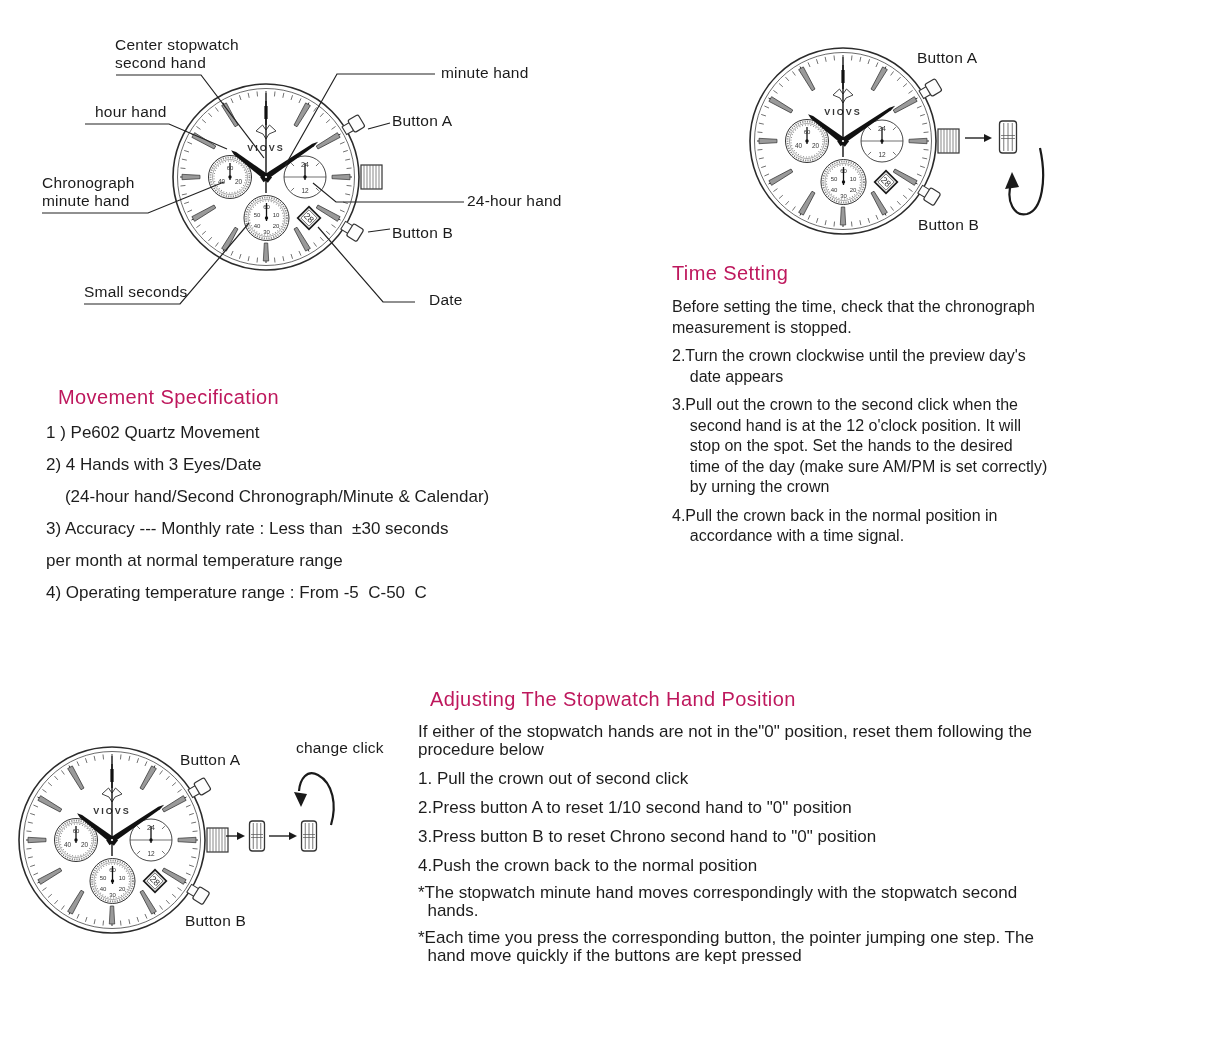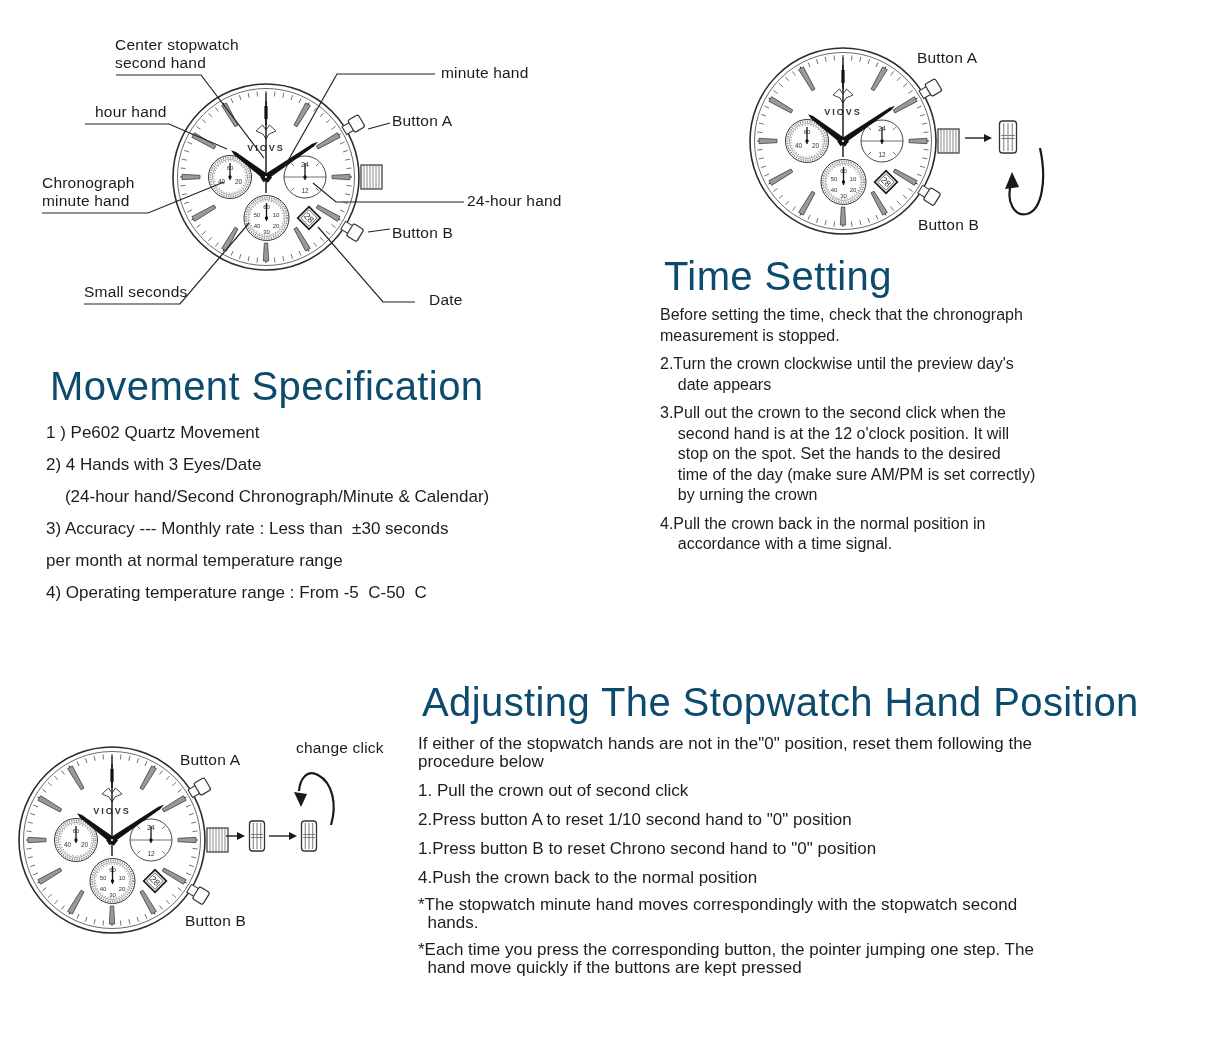--- a/index.html
+++ b/index.html
@@ -3,24 +3,24 @@
 <meta charset="utf-8">
 <style>
   html,body{margin:0;padding:0;background:#fff;}
   .page{position:relative;width:1214px;height:1062px;background:#ffffff;overflow:hidden;
         font-family:"Liberation Sans",sans-serif;color:#1d1d1d;}
   .diagram{position:absolute;}
   .diagram svg{position:absolute;left:0;top:0;display:block;}
   .lbl{position:absolute;font-size:15.5px;line-height:18px;white-space:pre-line;
        color:#1b1b1b;letter-spacing:0.2px;}
   .section{position:absolute;}
-  .title{font-size:40px;font-weight:400;letter-spacing:0.4px;color:#0c4a6e;margin:4px;}
+  .title{font-size:20px;font-weight:400;letter-spacing:0.4px;color:#be185d;margin:12px;}
   #movement .item{font-size:17px;line-height:21px;margin-top:11px;white-space:pre-wrap;}
   #movement .item:first-of-type{margin-top:13px;}
-  #timeset p{font-size:16px;line-height:20.5px;margin:8px 0 0 0;white-space:pre-wrap;}
+  #timeset p{font-size:16px;line-height:20.5px;margin:8px 0 0 12px;white-space:pre-wrap;}
   #timeset .intro{margin-top:6px;}
   #adjust p{font-size:17px;line-height:18px;margin:10px 0 0 0;white-space:pre-wrap;}
   #adjust .intro{margin-top:10px;}
   #adjust .step{margin-top:11px;}
   #adjust .note{margin-top:9px;}
 </style>
 </head>
 <body>
 
 <div class="page">
@@ -194,21 +194,21 @@
     <div class="lbl" style="left:95px;top:103px">hour hand</div>
     <div class="lbl" style="left:392px;top:112px">Button A</div>
     <div class="lbl" style="left:42px;top:174px">Chronograph
 minute hand</div>
     <div class="lbl" style="left:467px;top:192px">24-hour hand</div>
     <div class="lbl" style="left:392px;top:224px">Button B</div>
     <div class="lbl" style="left:84px;top:283px">Small seconds</div>
     <div class="lbl" style="left:429px;top:291px">Date</div>
   </div>
 
-  <section class="section" id="movement" style="left:46px;top:360px;width:566px">
+  <section class="section" id="movement" style="left:46px;top:374px;width:566px">
     <h2 class="title">Movement Specification</h2>
     <div class="item">1 ) Pe602 Quartz Movement</div>
     <div class="item">2) 4 Hands with 3 Eyes/Date</div>
     <div class="item">    (24-hour hand/Second Chronograph/Minute &amp; Calendar)</div>
     <div class="item">3) Accuracy --- Monthly rate : Less than  ±30 seconds</div>
     <div class="item">per month at normal temperature range</div>
     <div class="item">4) Operating temperature range : From -5  C-50  C</div>
   </section>
 
   <div class="diagram" id="d2" style="left:700px;top:30px;width:440px;height:240px">
@@ -393,21 +393,21 @@
     <p class="step">4.Pull the crown back in the normal position in
     accordance with a time signal.</p>
   </section>
 
   <section class="section" id="adjust" style="left:418px;top:676px;width:770px">
     <h2 class="title">Adjusting The Stopwatch Hand Position</h2>
     <p class="intro">If either of the stopwatch hands are not in the"0" position, reset them following the
 procedure below</p>
     <p class="step">1. Pull the crown out of second click</p>
     <p class="step">2.Press button A to reset 1/10 second hand to "0" position</p>
-    <p class="step">1.Press button B to reset Chrono second hand to "0" position</p>
+    <p class="step">3.Press button B to reset Chrono second hand to "0" position</p>
     <p class="step">4.Push the crown back to the normal position</p>
     <p class="note">*The stopwatch minute hand moves correspondingly with the stopwatch second
   hands.</p>
     <p class="note">*Each time you press the corresponding button, the pointer jumping one step. The
   hand move quickly if the buttons are kept pressed</p>
   </section>
 
   <div class="diagram" id="d3" style="left:0;top:715px;width:430px;height:245px">
     <svg id="svg3" width="430" height="245">
         <g>

